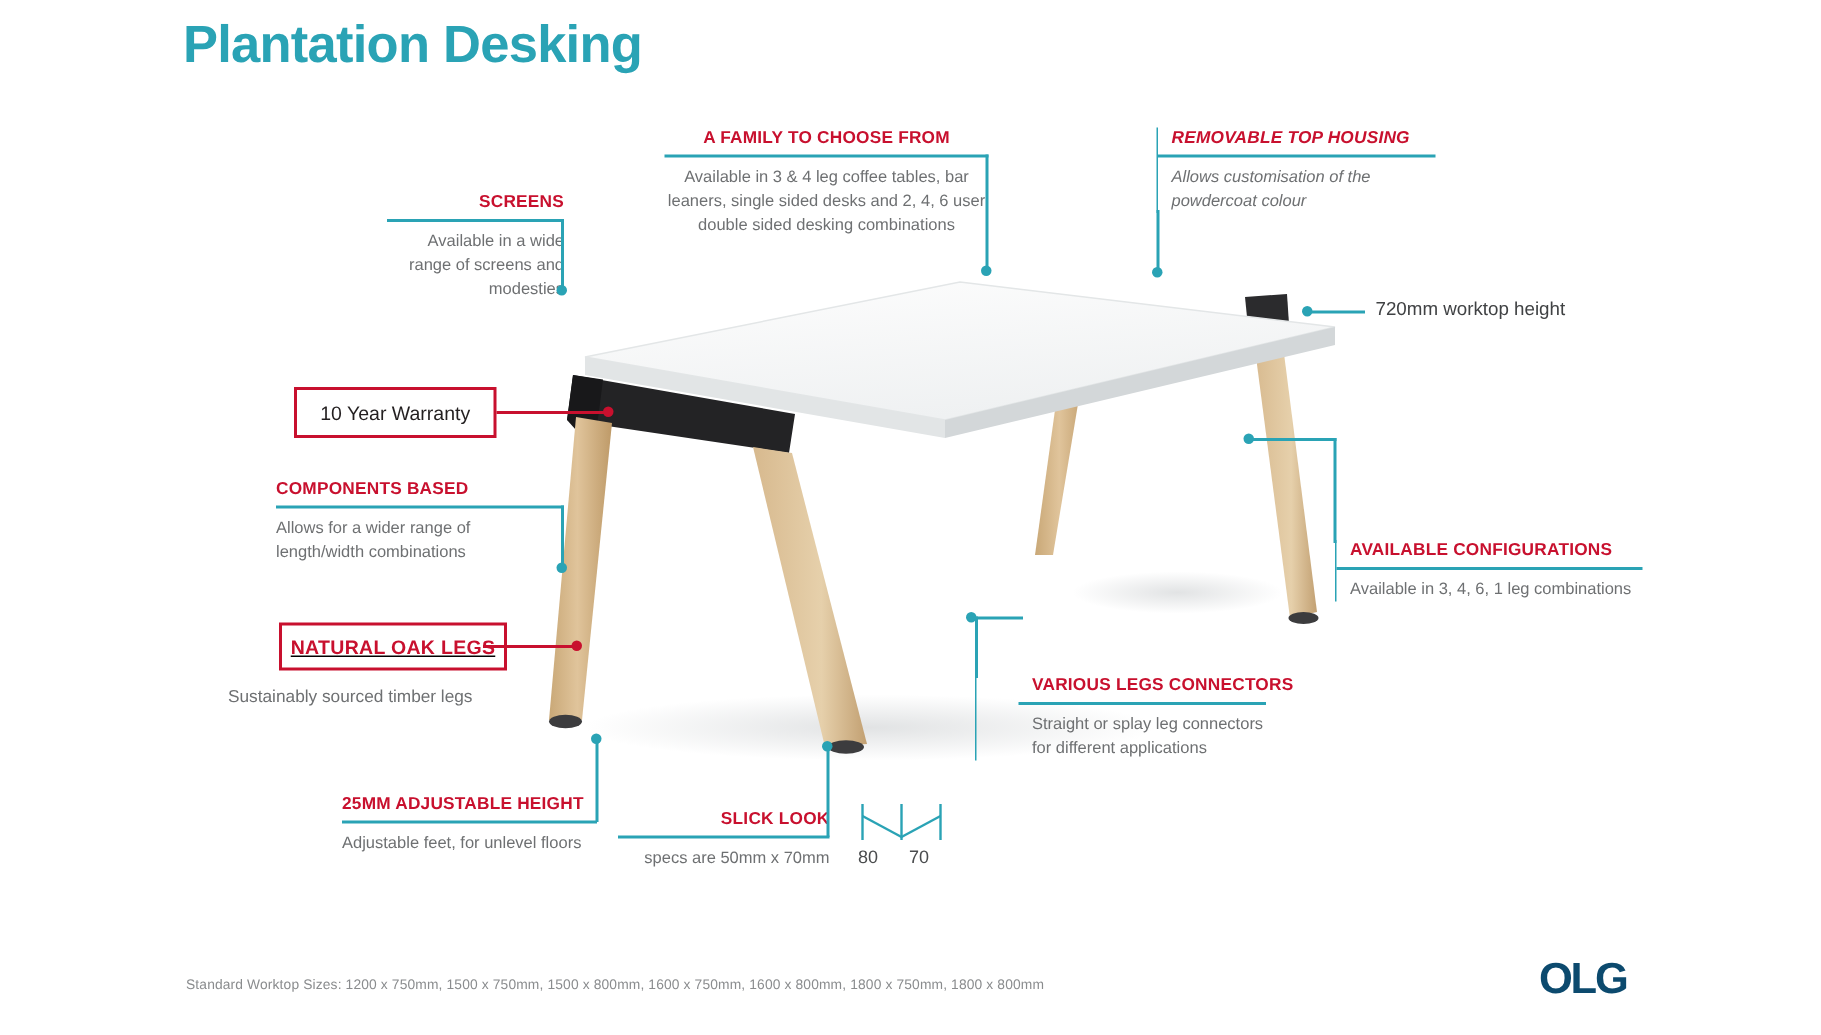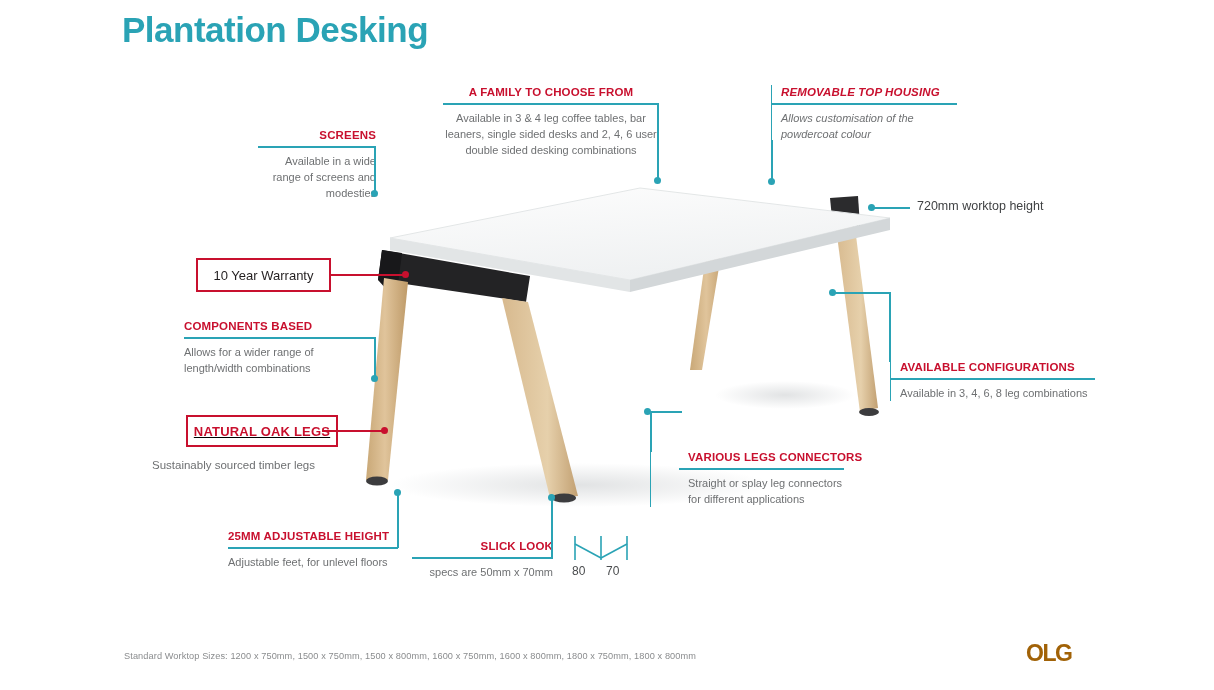--- a/index.html
+++ b/index.html
@@ -58,21 +58,21 @@
   .note { position: absolute; font-size: 12.5px; color: #404244; white-space: nowrap; }
   .caption { position: absolute; font-size: 11.5px; color: #6E7072; white-space: nowrap; }
 
   
   .footer {
     position: absolute; left: 124px; top: 651px;
     font-size: 9.2px; color: #8A8C8E; white-space: nowrap; letter-spacing: .1px;
   }
   .logo {
     position: absolute; left: 1026px; top: 638px;
-    font-size: 23px; font-weight: bold; color: #a16207;
+    font-size: 29px; font-weight: bold; color: #0c4a6e;
     letter-spacing: -1.5px; line-height: 31px;
   }
 
   
   .dimwrap { position: absolute; }
   .dimnum { position: absolute; font-size: 12px; color: #4A4C4E; }
 
   
   #desk { position: absolute; left: 330px; top: 180px; width: 570px; height: 340px; }
 </style>
@@ -179,21 +179,21 @@
   <div class="redbox bold" style="left:186px; top:415px; width:152px; height:32px;text-decoration:underline;">
     <span>NATURAL OAK LEGS</span>
   </div>
   <div class="ln-h red" style="left:322px; top:430px; width:62px;"></div>
   <div class="dot red" style="left:381px; top:427px;"></div>
   <div class="caption" style="left:152px; top:459px;">Sustainably sourced timber legs</div>
 
   <div class="callout al-l edge-l" style="left:890px; top:360px; width:205px;">
     <div class="ttl">AVAILABLE CONFIGURATIONS</div>
     <div class="rule-t"></div>
-    <div class="body">Available in 3, 4, 6, 8 leg combinations</div>
+    <div class="body">Available in 3, 4, 6, 1 leg combinations</div>
   </div>
   <div class="dot" style="left:829px; top:289px;"></div>
   <div class="ln-h" style="left:835px; top:292px; width:56px;"></div>
   <div class="ln-v" style="left:889px; top:292px; height:70px;"></div>
 
   <div class="callout al-l edge-l" style="left:650px; top:450px; width:194px;padding-left:37px;">
     <div class="ttl">VARIOUS LEGS CONNECTORS</div>
     <div class="rule-t"></div>
     <div class="body">Straight or splay leg connectors for different applications</div>
   </div>

